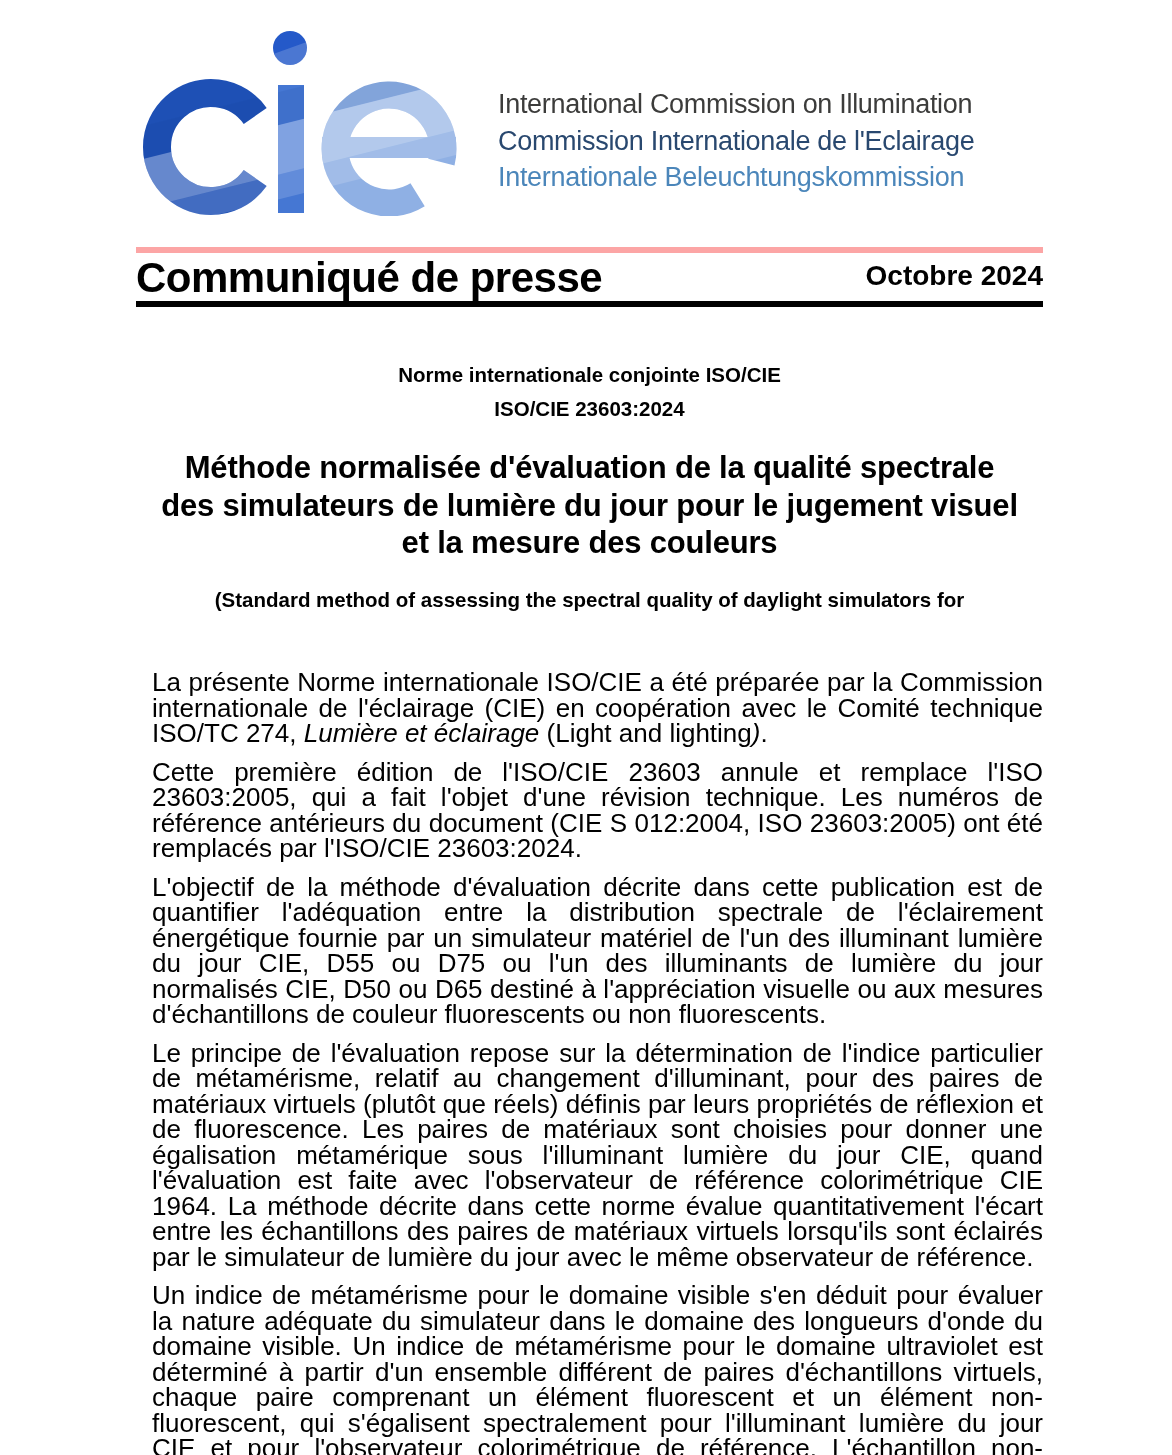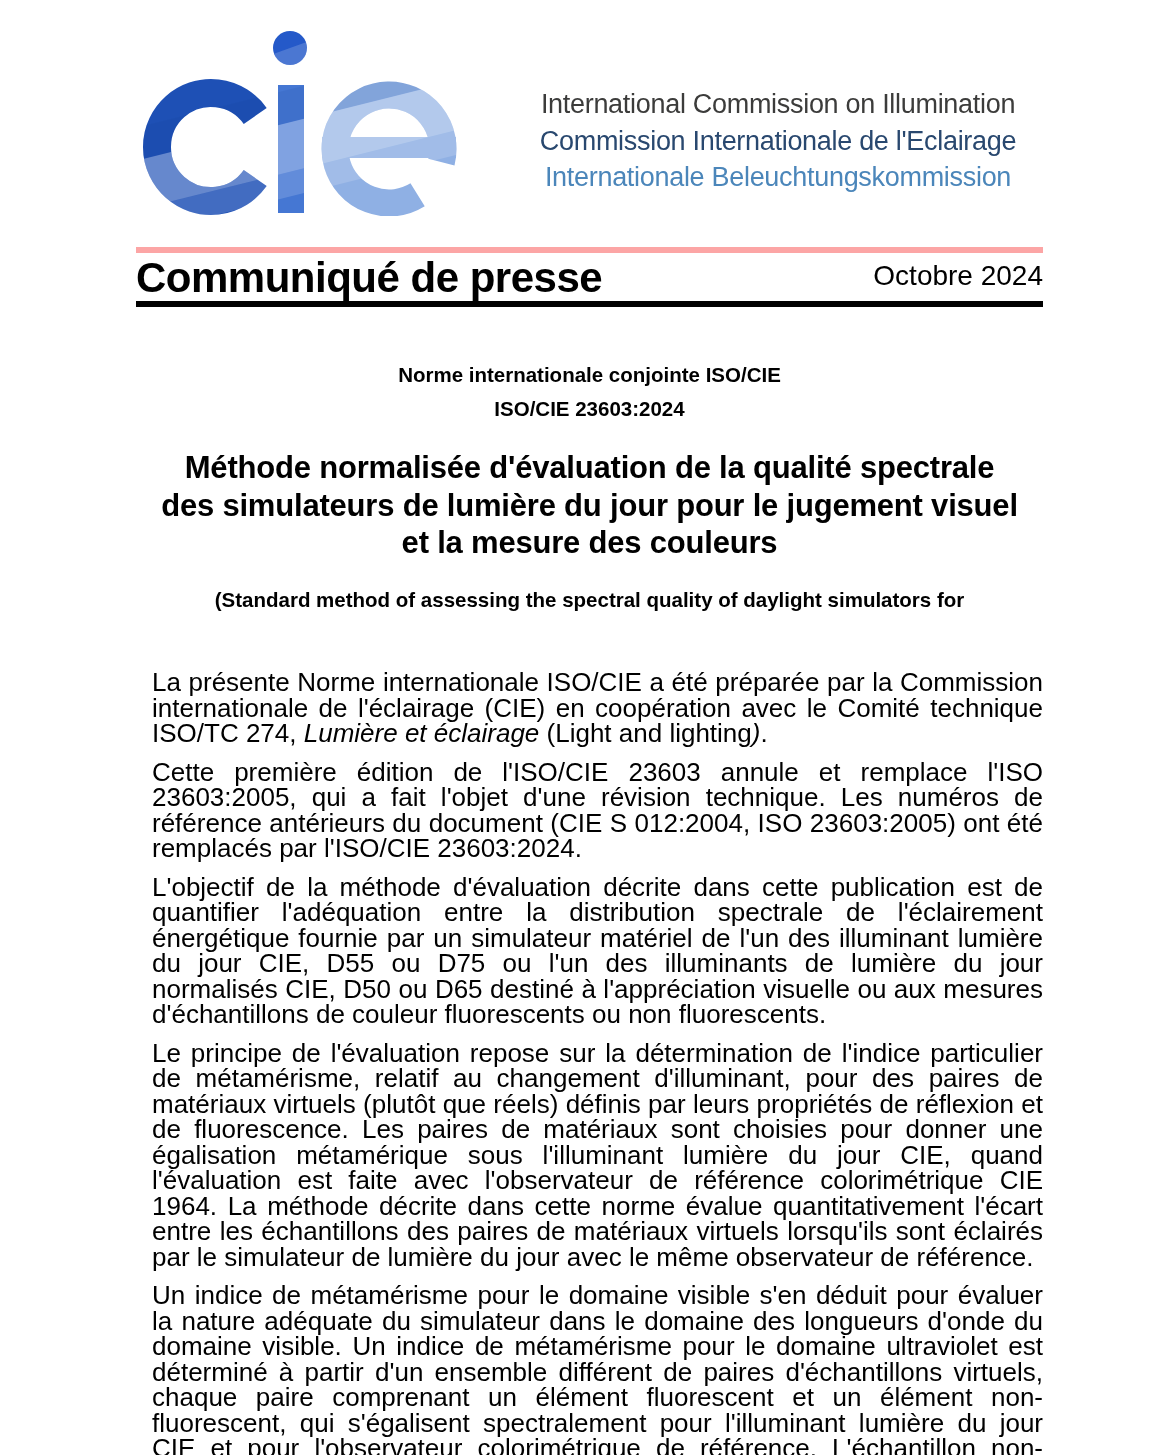--- a/index.html
+++ b/index.html
@@ -18,36 +18,36 @@
   .org-de { color:#4b86ba; }
 
   
   .masthead {
     position:absolute; top:247px; left:136px; width:907px;
     border-top:6px solid #fca5a5; border-bottom:6px solid #000;
     display:flex; justify-content:space-between; align-items:flex-start;
     padding:0 0 2px 0; box-sizing:border-box; height:60px;
   }
   .masthead-title { font-weight:bold; font-size:42px; line-height:50px; letter-spacing:-0.5px; }
-  .masthead-date  { font-weight:normal; font-size:28px; line-height:46px; }
+  .masthead-date  { font-weight:bold; font-size:28px; line-height:46px; }
 
   
   .std-heading {
     position:absolute; top:358px; left:136px; width:907px; text-align:center;
     font-weight:bold; font-size:20.5px; line-height:34px;
   }
   .title-fr {
     position:absolute; top:449px; left:110px; width:959px; text-align:center;
     font-weight:bold; font-size:31px; line-height:37.5px; letter-spacing:-0.2px;
   }
   .title-en {
     position:absolute; top:585px; left:136px; width:907px; text-align:center;
     font-weight:bold; font-size:20.5px; line-height:30.5px;
   }
-  .line { display:block;text-align:center; }
+  .line { display:block; }
 
   
   .body-text { position:absolute; top:670px; left:136px; width:907px; }
   .body-text p {
     margin:0 0 13px 16px; font-size:26px; line-height:25.5px;
     text-align:justify; text-justify:inter-word;
   }
   .body-text p.cut { text-align-last:justify; }
   .body-text em { font-style:italic; }
 </style>

